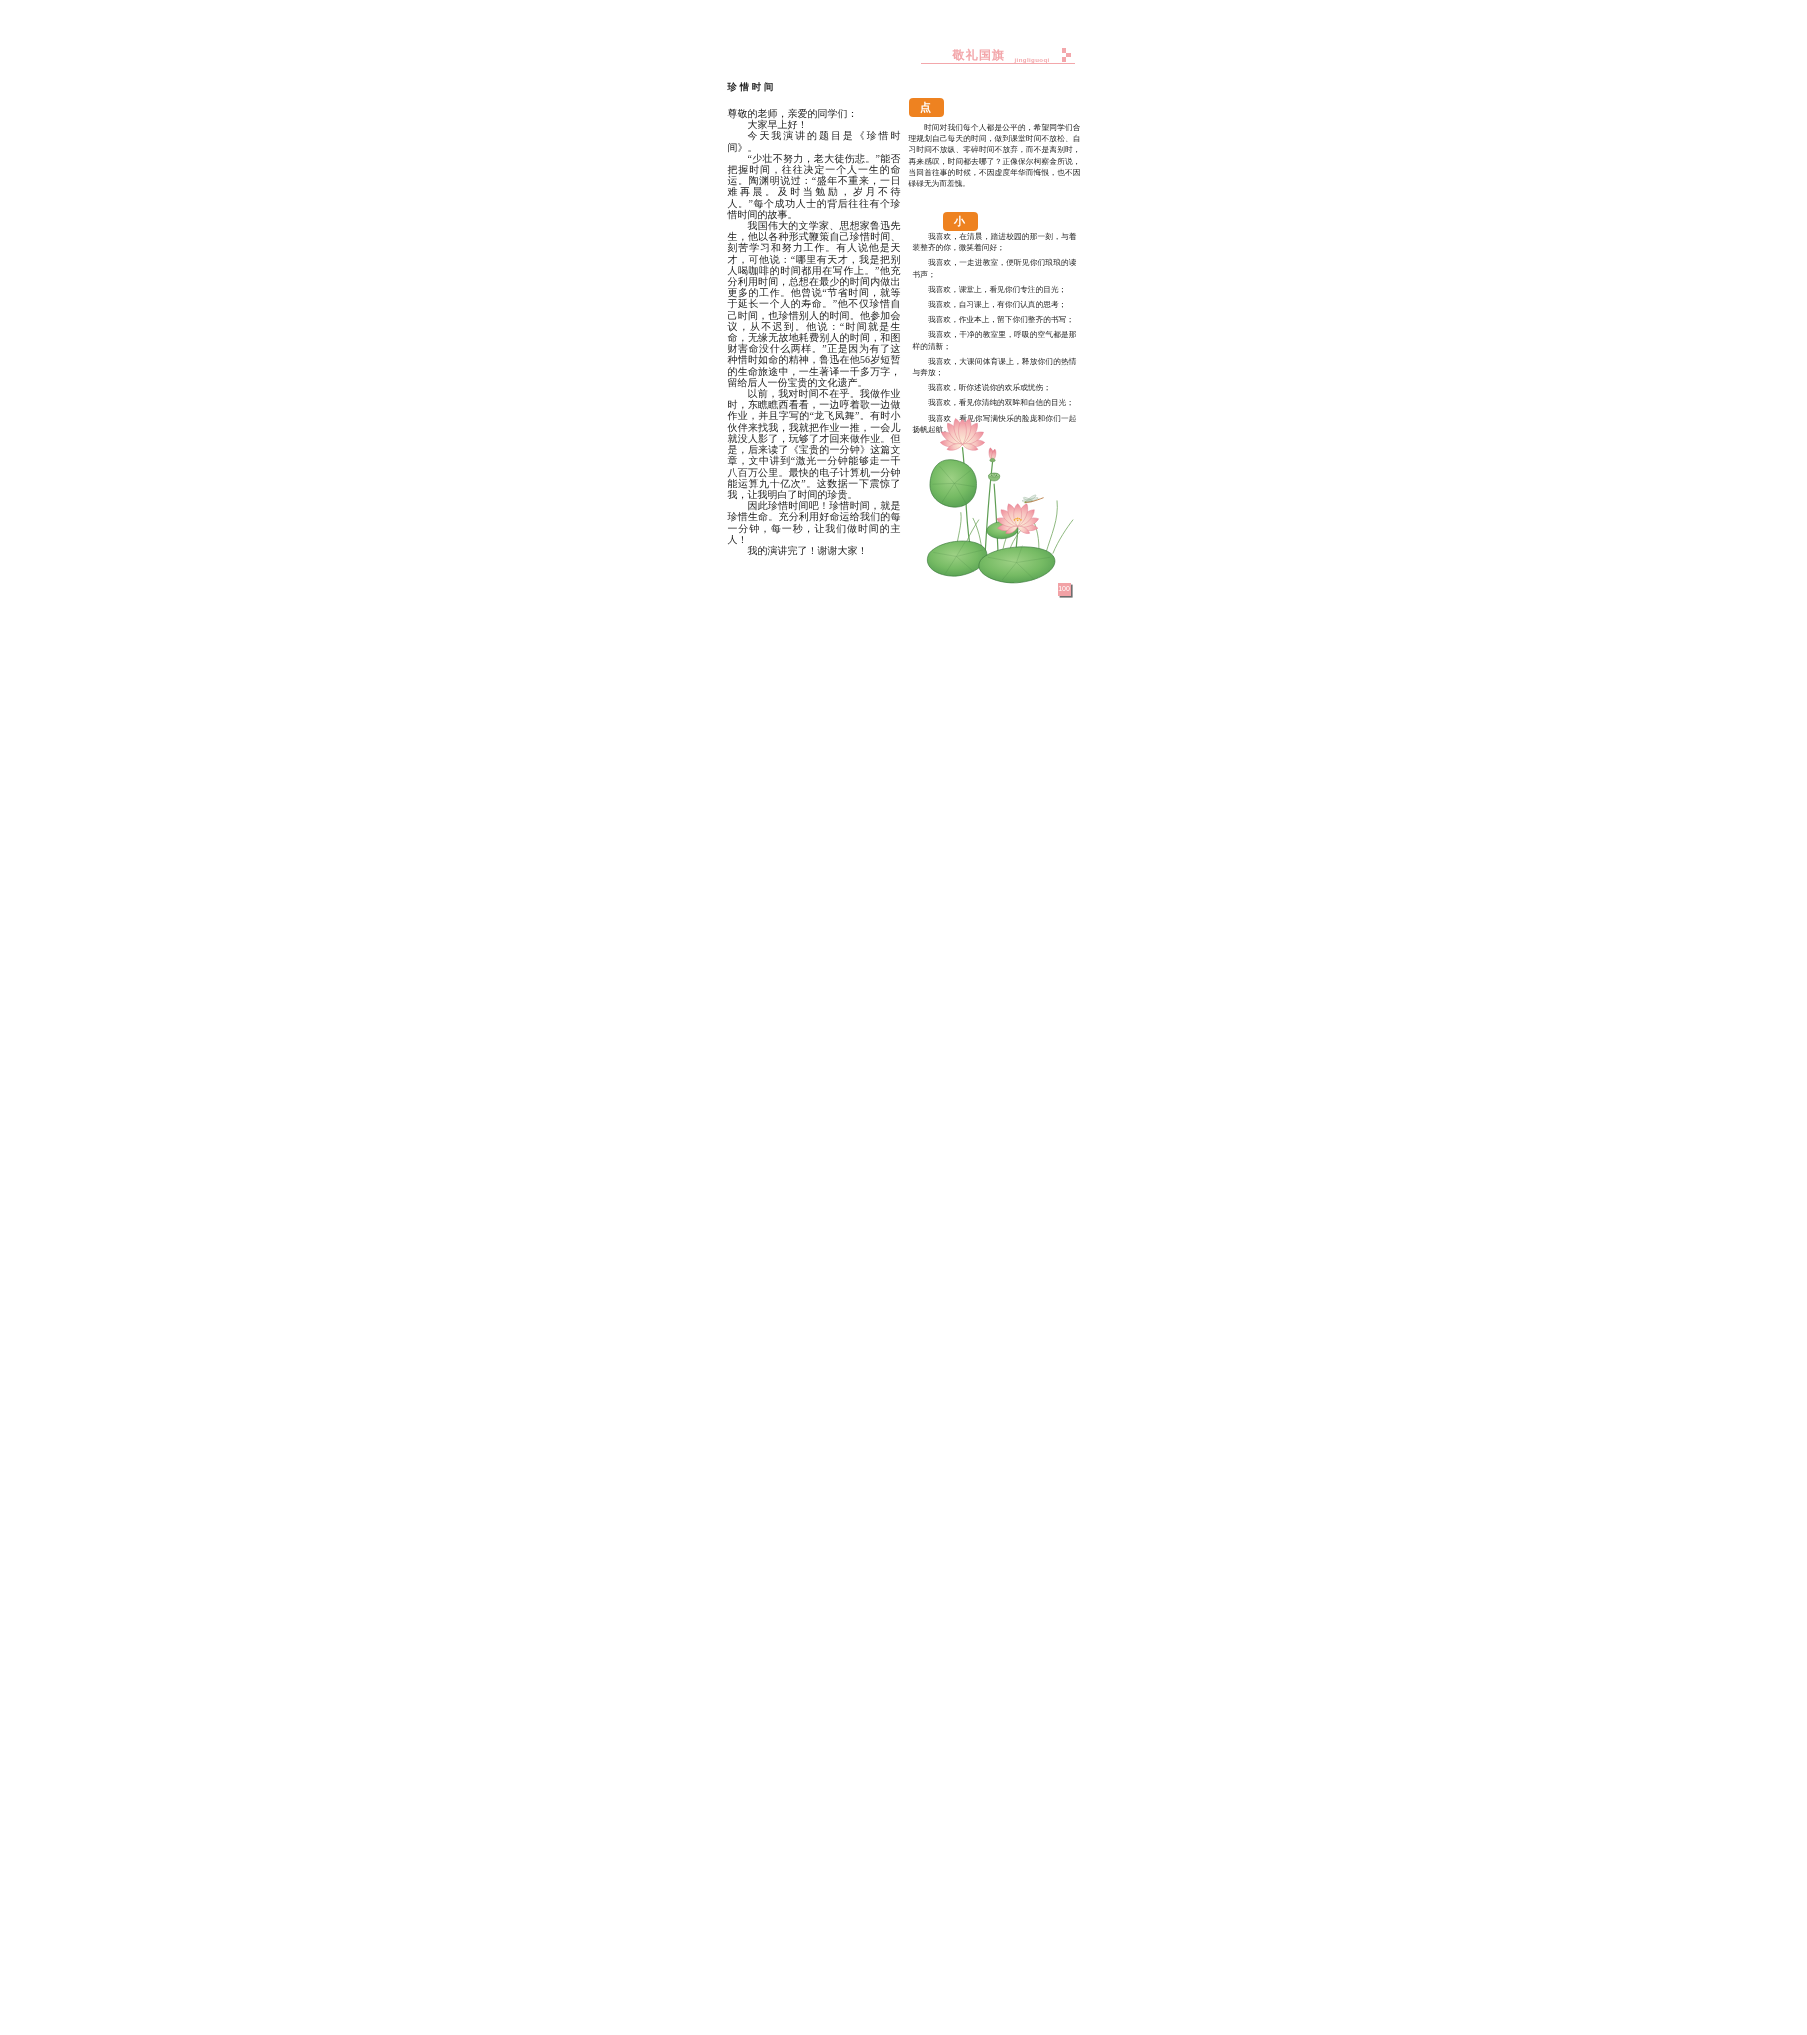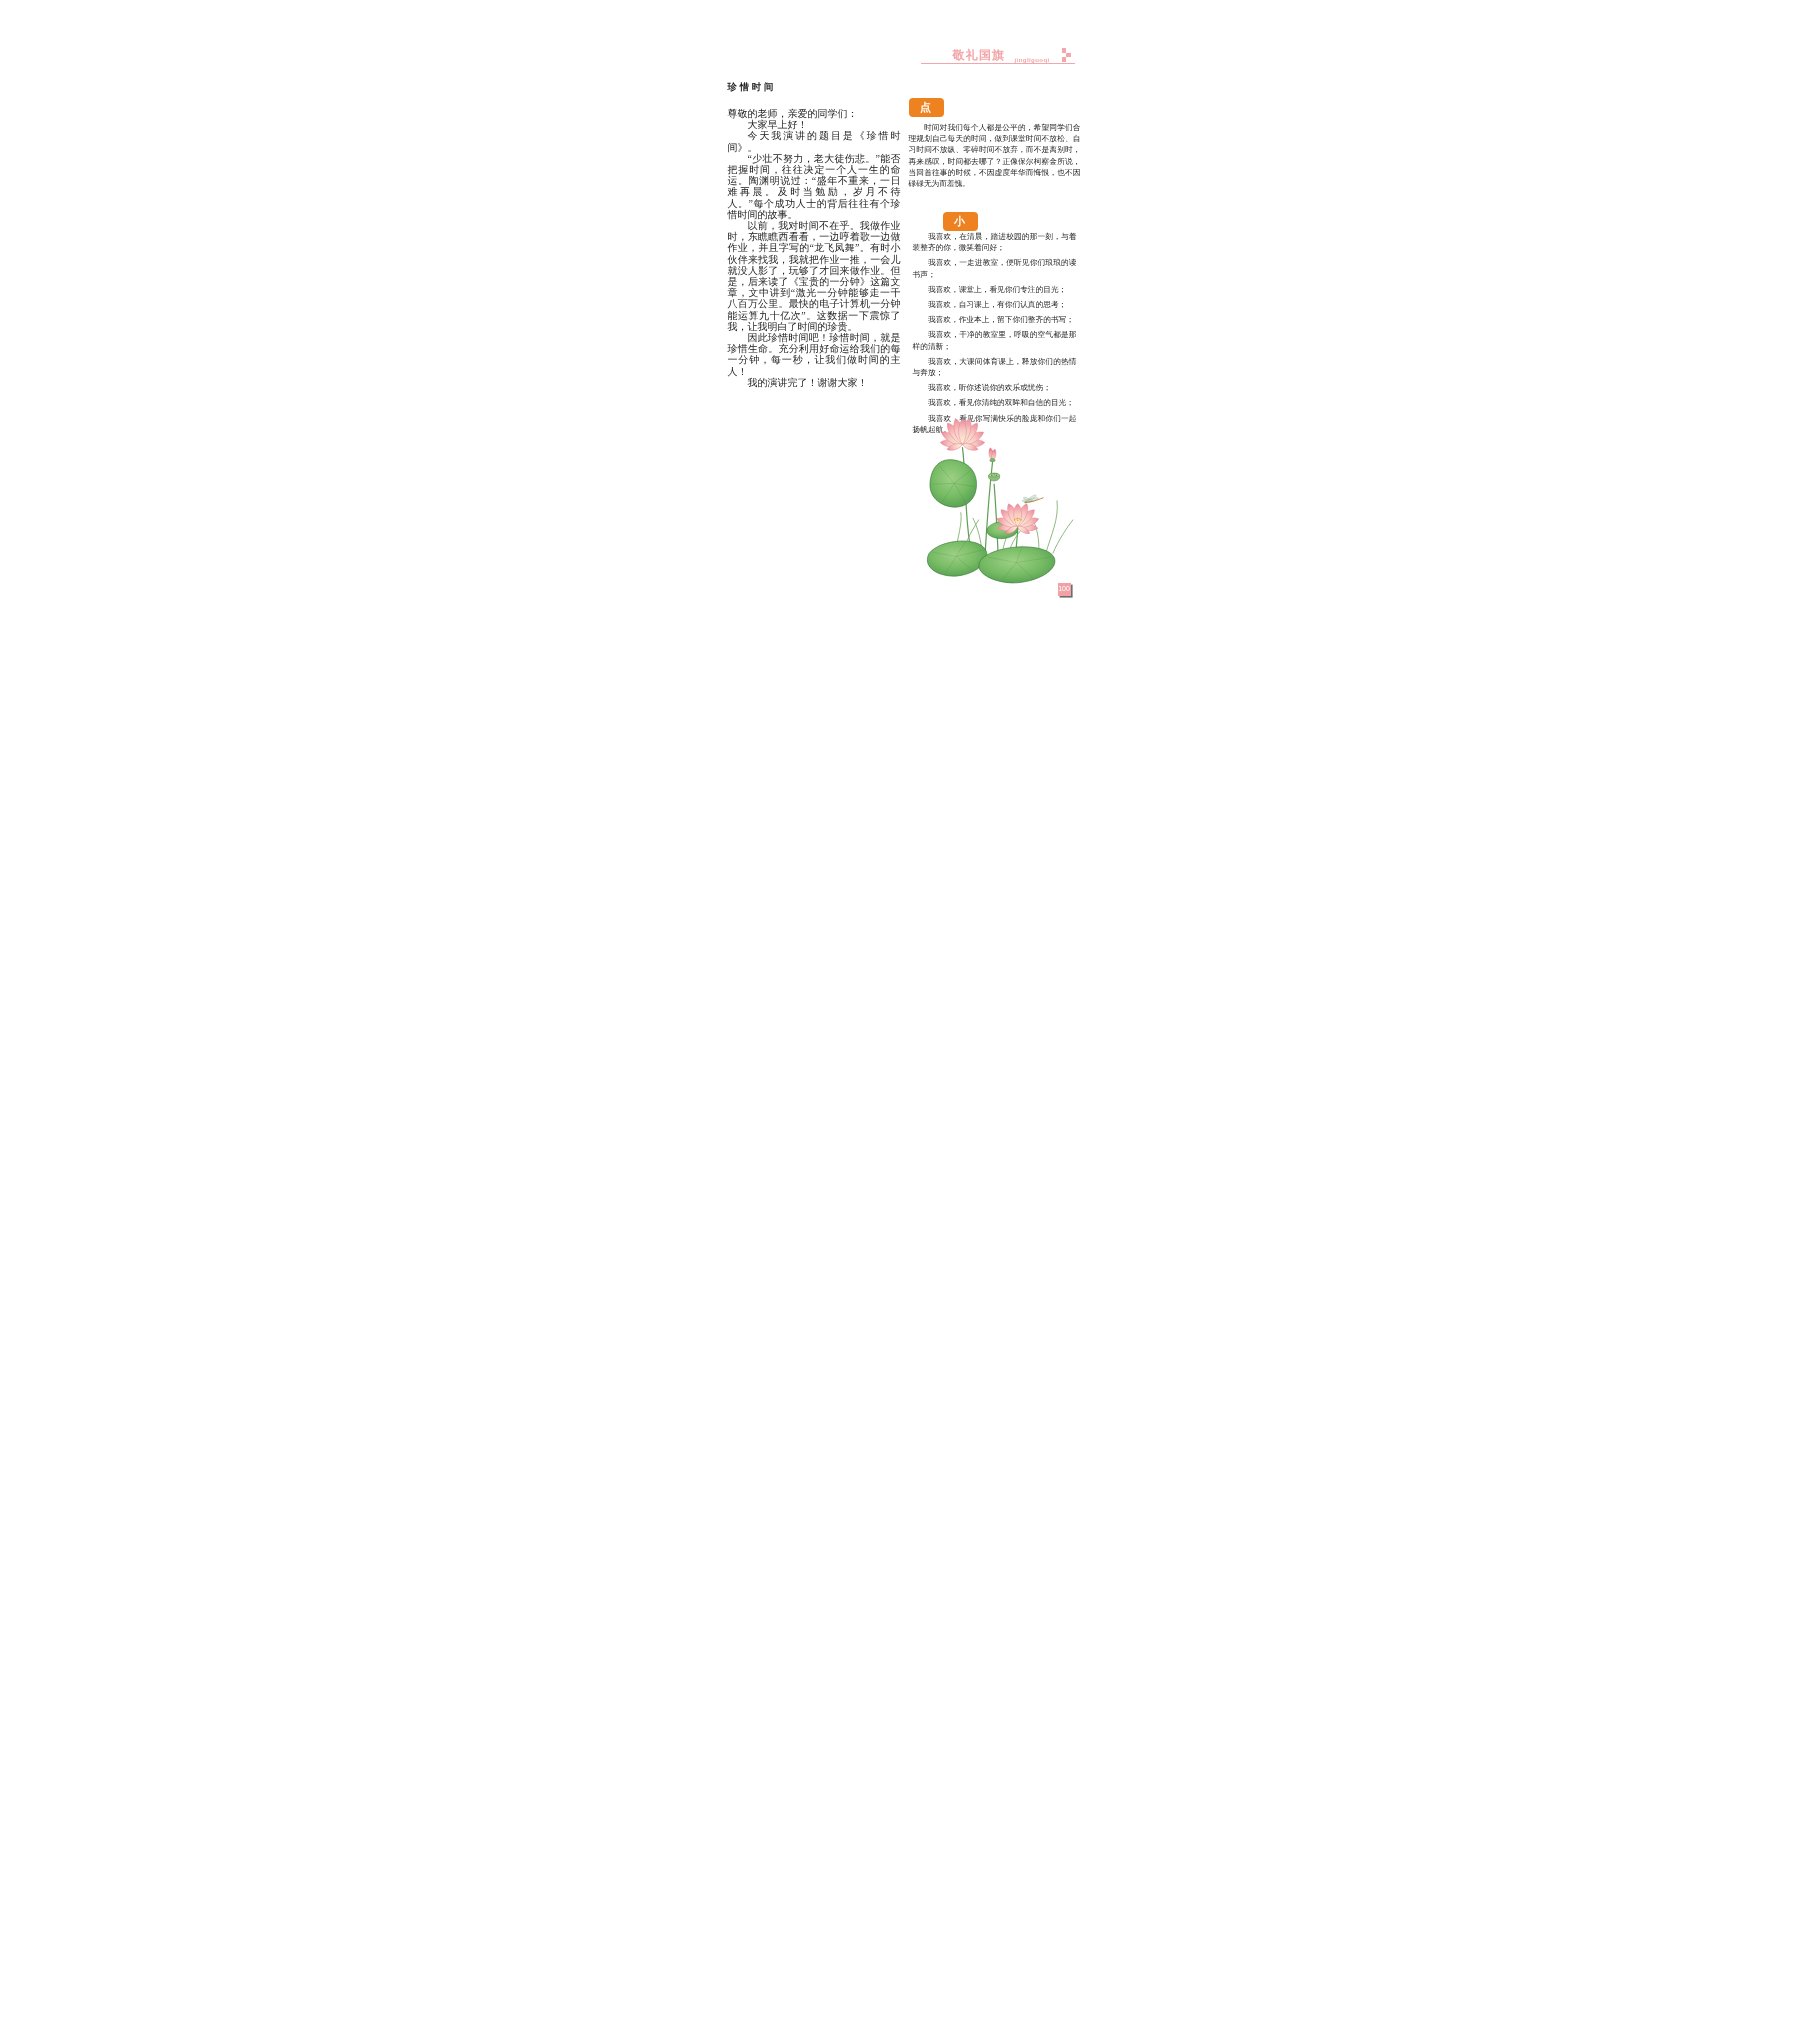--- a/index.html
+++ b/index.html
@@ -83,20 +83,21 @@
     <div class="blk b2"></div>
     <div class="blk b3"></div>
   </div>
 
   <div class="article-title">珍惜时间</div>
   <div class="col-left">
     <p class="flush">尊敬的老师，亲爱的同学们：</p>
     <p>大家早上好！</p>
     <p>今天我演讲的题目是《珍惜时间》。</p>
     <p>“少壮不努力，老大徒伤悲。”能否把握时间，往往决定一个人一生的命运。陶渊明说过：“盛年不重来，一日难再晨。及时当勉励，岁月不待人。”每个成功人士的背后往往有个珍惜时间的故事。</p>
+    <p>我国伟大的文学家、思想家鲁迅先生，他以各种形式鞭策自己珍惜时间、刻苦学习和努力工作。有人说他是天才，可他说：“哪里有天才，我是把别人喝咖啡的时间都用在写作上。”他充分利用时间，总想在最少的时间内做出更多的工作。他曾说“节省时间，就等于延长一个人的寿命。”他不仅珍惜自己时间，也珍惜别人的时间。他参加会议，从不迟到。他说：“时间就是生命，无缘无故地耗费别人的时间，和图财害命没什么两样。”正是因为有了这种惜时如命的精神，鲁迅在他56岁短暂的生命旅途中，一生著译一千多万字，留给后人一份宝贵的文化遗产。</p>
     <p>以前，我对时间不在乎。我做作业时，东瞧瞧西看看，一边哼着歌一边做作业，并且字写的“龙飞凤舞”。有时小伙伴来找我，我就把作业一推，一会儿就没人影了，玩够了才回来做作业。但是，后来读了《宝贵的一分钟》这篇文章，文中讲到“激光一分钟能够走一千八百万公里。最快的电子计算机一分钟能运算九十亿次”。这数据一下震惊了我，让我明白了时间的珍贵。</p>
     <p>因此珍惜时间吧！珍惜时间，就是珍惜生命。充分利用好命运给我们的每一分钟，每一秒，让我们做时间的主人！</p>
     <p>我的演讲完了！谢谢大家！</p>
   </div>
 
   <div id="label-comment" class="section-label">点 评：</div>
   <div class="comment-text">
     <p>时间对我们每个人都是公平的，希望同学们合理规划自己每天的时间，做到课堂时间不放松、自习时间不放纵、零碎时间不放弃，而不是离别时，再来感叹，时间都去哪了？正像保尔柯察金所说，当回首往事的时候，不因虚度年华而悔恨，也不因碌碌无为而羞愧。</p>
   </div>
 

